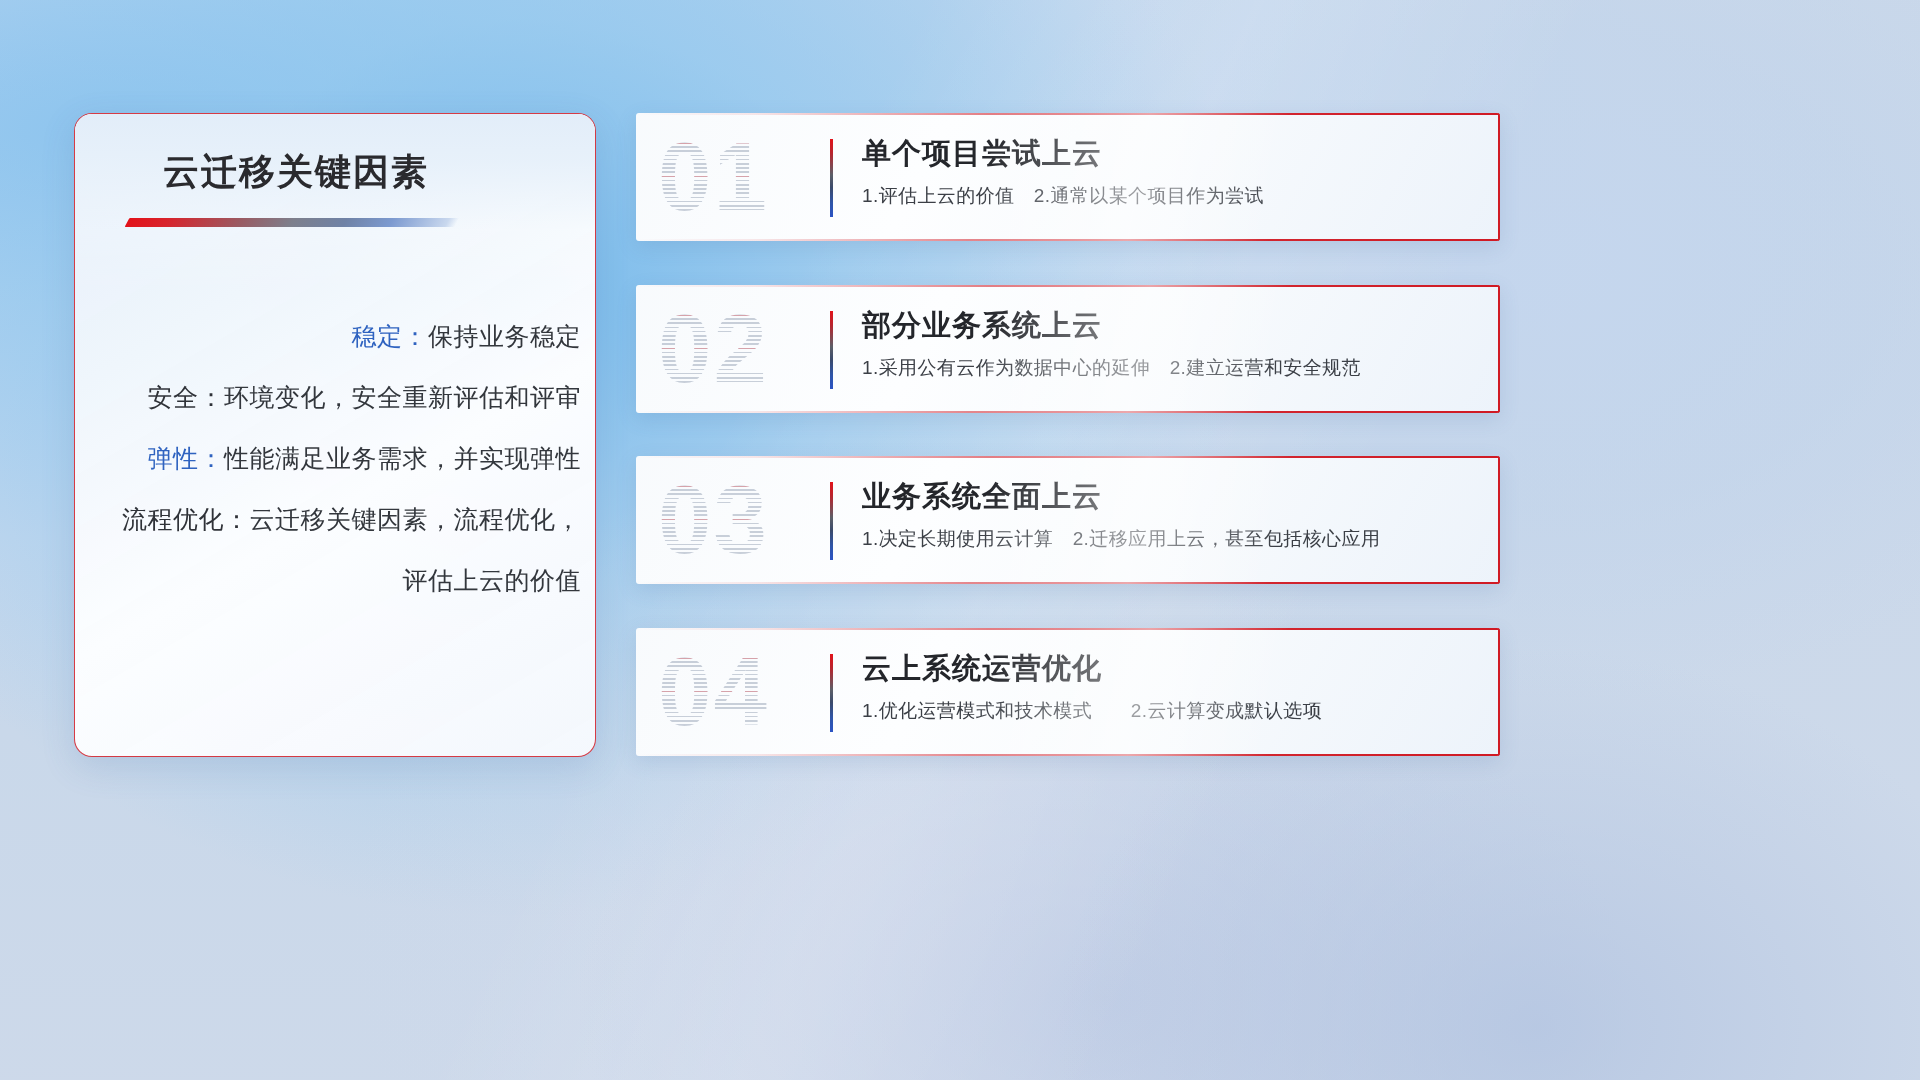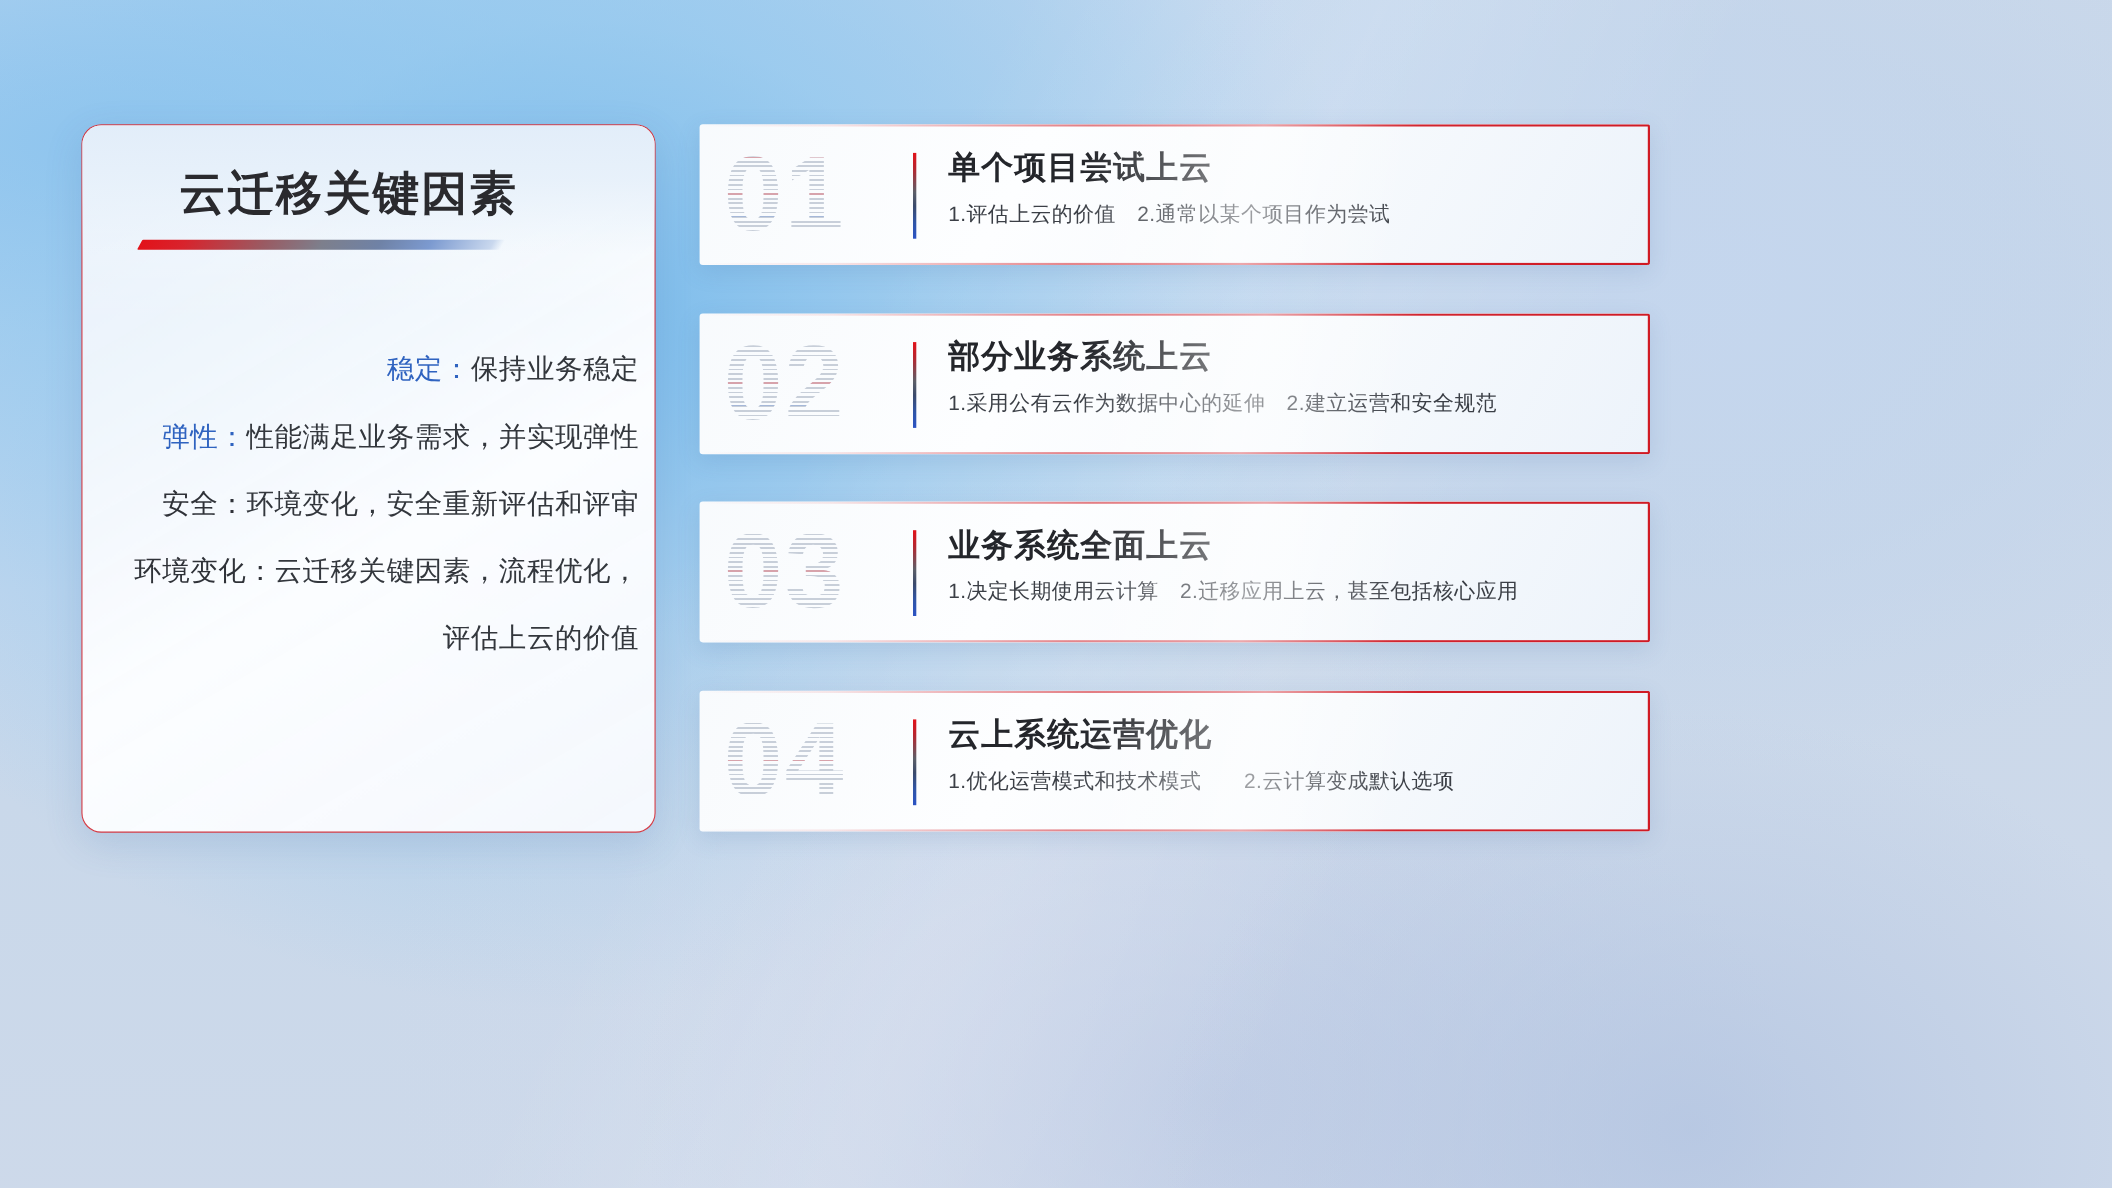--- a/index.html
+++ b/index.html
@@ -64,21 +64,21 @@
   
   #left-panel::after{
     content:""; position:absolute; left:-3px; right:-3px; top:-3px; height:120px;
     background:linear-gradient(180deg, rgba(226,237,249,1) 0%, rgba(230,240,250,.92) 42%, rgba(234,242,251,0) 100%);
     pointer-events:none;
   }
   .panel-inner{ position:relative; z-index:3; height:100%; }
 
   #panel-title {
     position:absolute; left:88px; top:34px;
-    font-size:42px; font-weight:700; letter-spacing:2px;
+    font-size:36px; font-weight:700; letter-spacing:2px;
     color:#2a2a2e;
     white-space:nowrap;
   }
   #title-rule {
     position:absolute; left:52px; top:104px; width:330px; height:9px;
     background:linear-gradient(90deg,#e2121a 0%, #d8232c 12%, #9a5a62 34%, #7d7f8c 50%, #6f82a6 66%, #7c9ad0 80%, #c9d8ee 97%, rgba(201,216,238,0) 100%);
     transform:skewX(-28deg);
     border-radius:1px;
   }
 
@@ -175,27 +175,27 @@
   <div id="left-panel">
     <div class="panel-inner">
       <div id="panel-title">云迁移关键因素</div>
       <div id="title-rule"></div>
 
       <div class="factor-list">
         <div class="factor-row">
           <span class="factor-key">稳定：</span><span class="factor-val">保持业务稳定</span>
         </div>
         <div class="factor-row">
+          <span class="factor-key neutral">安全：</span><span class="factor-val">环境变化，安全重新评估和评审</span>
+        </div>
+        <div class="factor-row">
           <span class="factor-key">弹性：</span><span class="factor-val">性能满足业务需求，并实现弹性</span>
         </div>
         <div class="factor-row">
-          <span class="factor-key neutral">安全：</span><span class="factor-val">环境变化，安全重新评估和评审</span>
-        </div>
-        <div class="factor-row">
-          <span class="factor-key neutral">环境变化：</span><span class="factor-val">云迁移关键因素，流程优化，</span>
+          <span class="factor-key neutral">流程优化：</span><span class="factor-val">云迁移关键因素，流程优化，</span>
         </div>
         <div class="factor-row">
           <span class="factor-val">评估上云的价值</span>
         </div>
       </div>
     </div>
   </div>
 
   <div class="step-card" style="top:113px">
     <div class="edge-top"></div>

